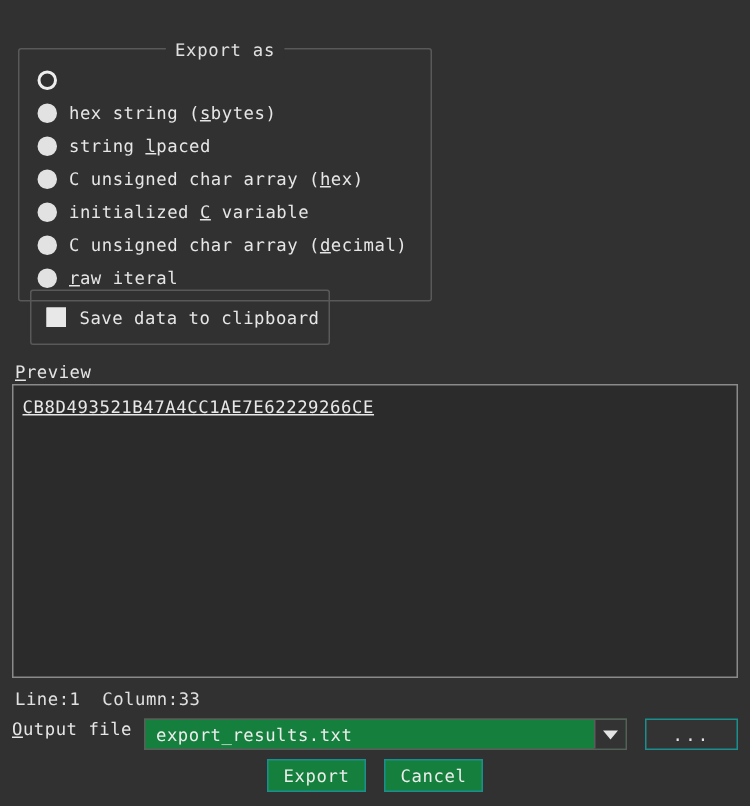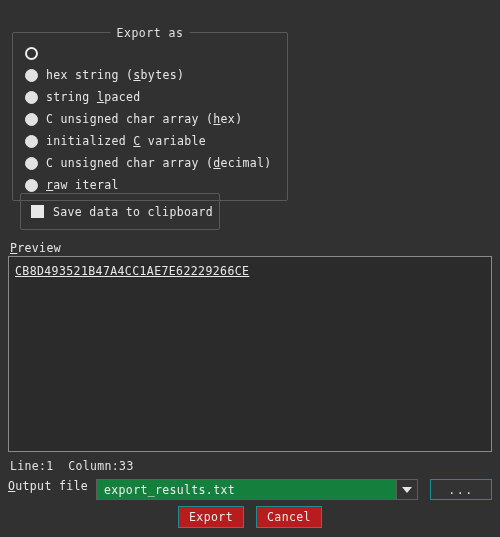--- a/index.html
+++ b/index.html
@@ -236,21 +236,21 @@
     display: flex;
     justify-content: center;
     gap: 12px;
   }
   .dlg-button {
     min-width: 58px;
     height: 22px;
     box-sizing: border-box;
     padding: 0 10px;
     border: 1px solid #1b8f90;
-    background: #b91c1c;
+    background: #15803d;
     color: #ececec;
     font-family: "DejaVu Sans Mono", monospace;
     font-size: 11.5px;
     letter-spacing: 0.4px;
     cursor: default;
   }
 </style>
 </head>
 <body>
 

